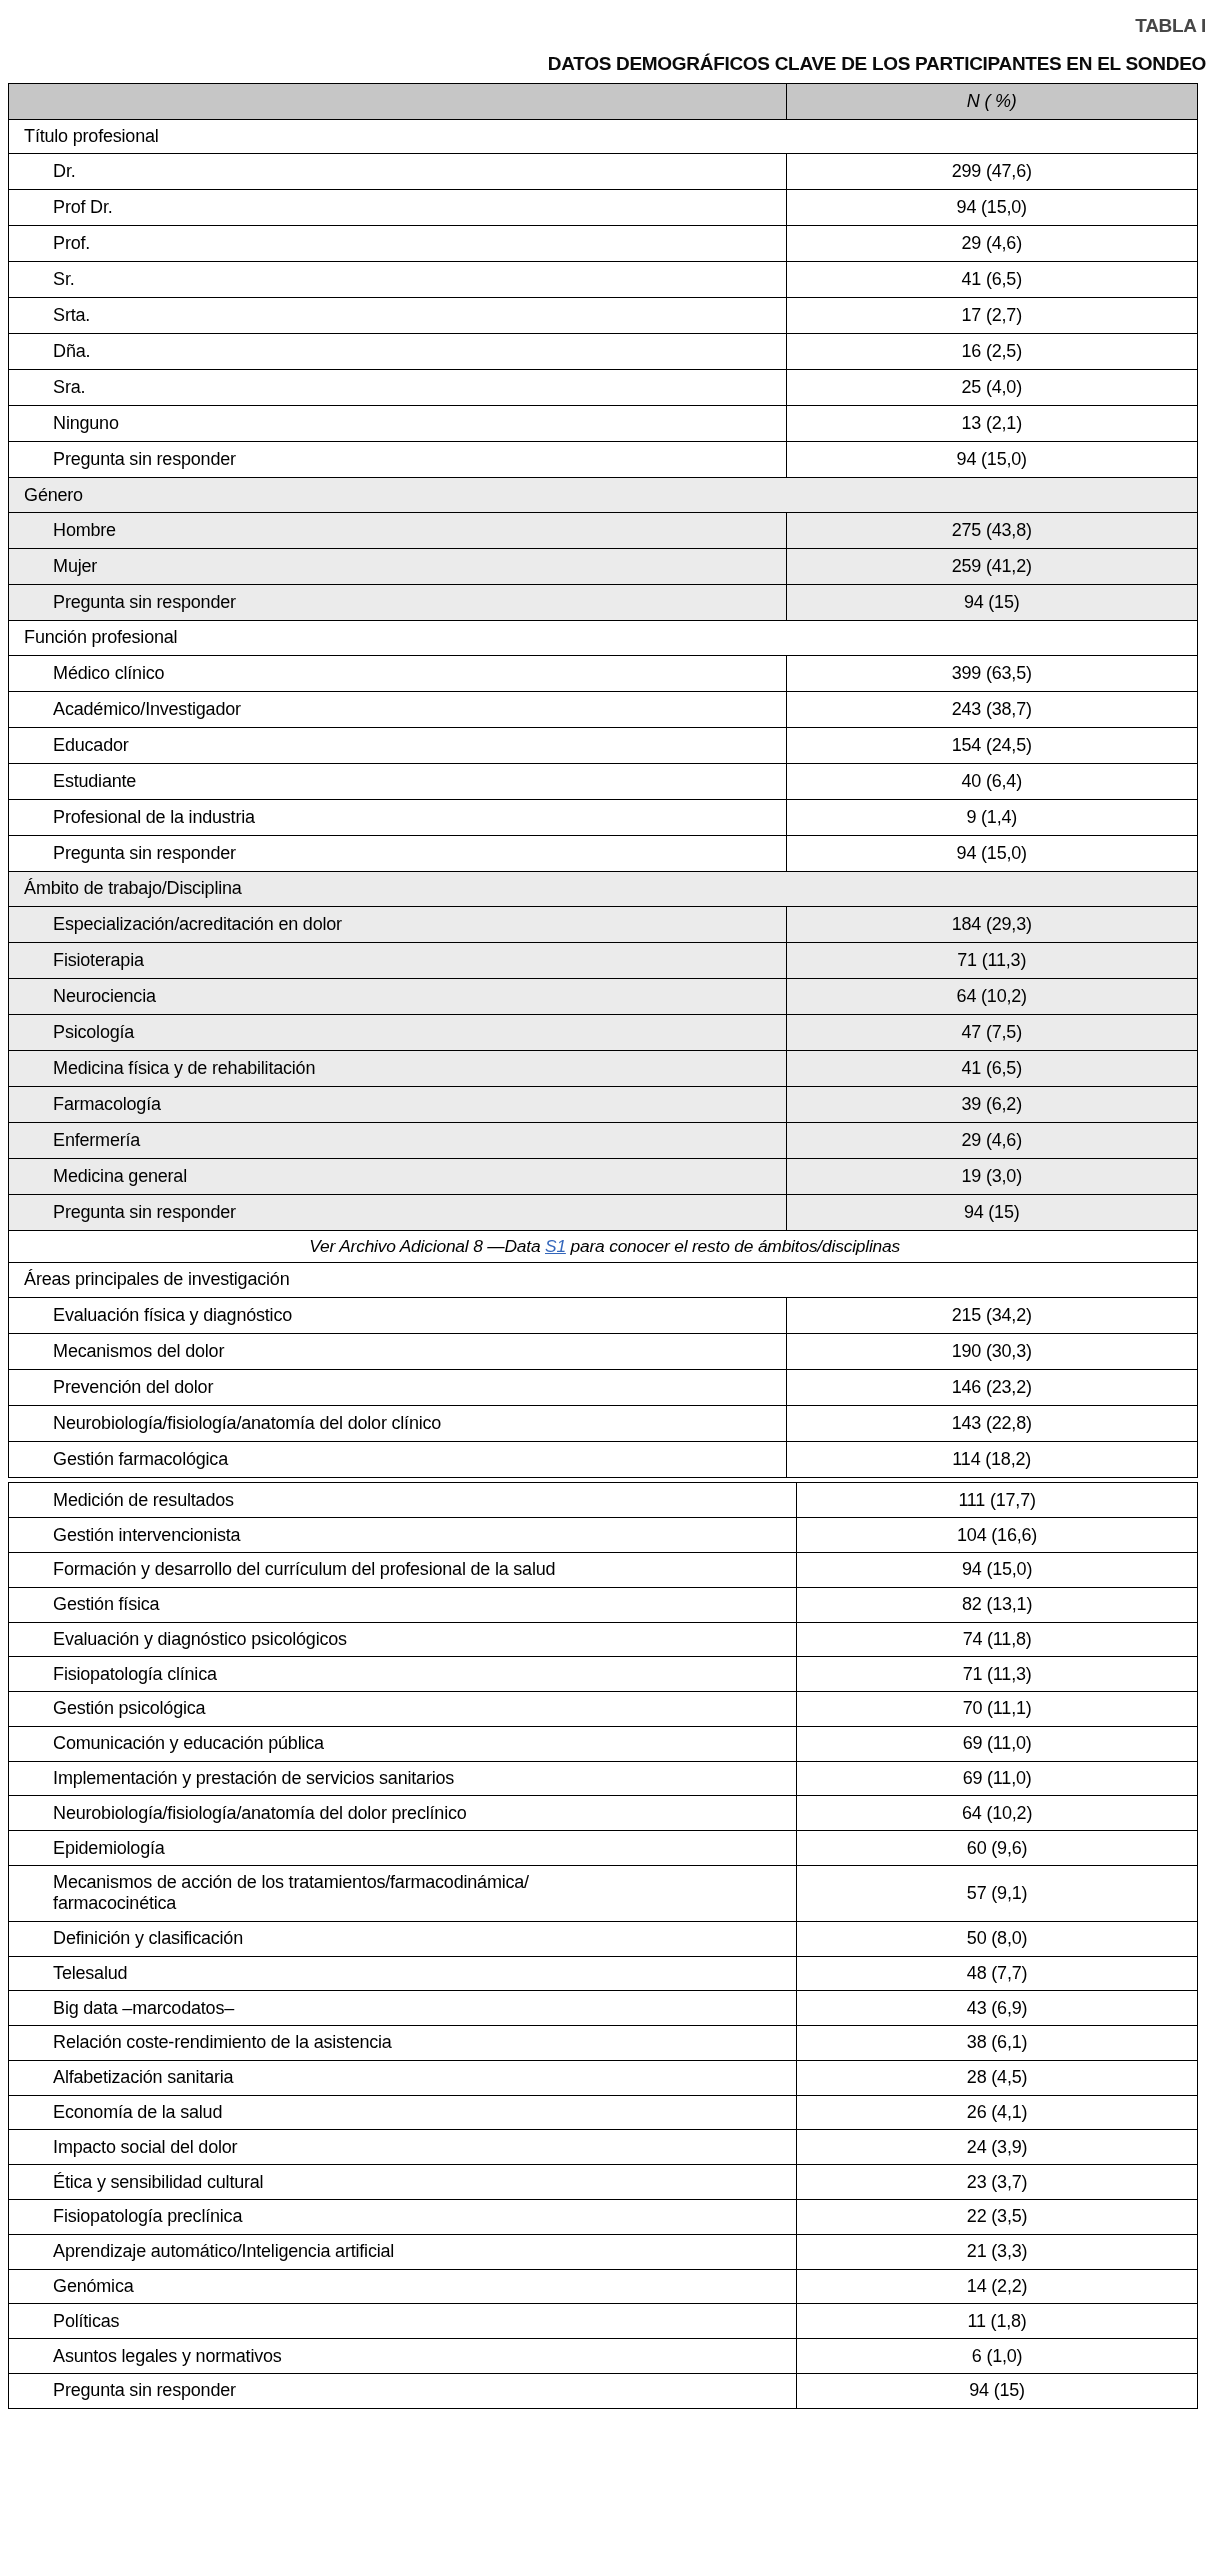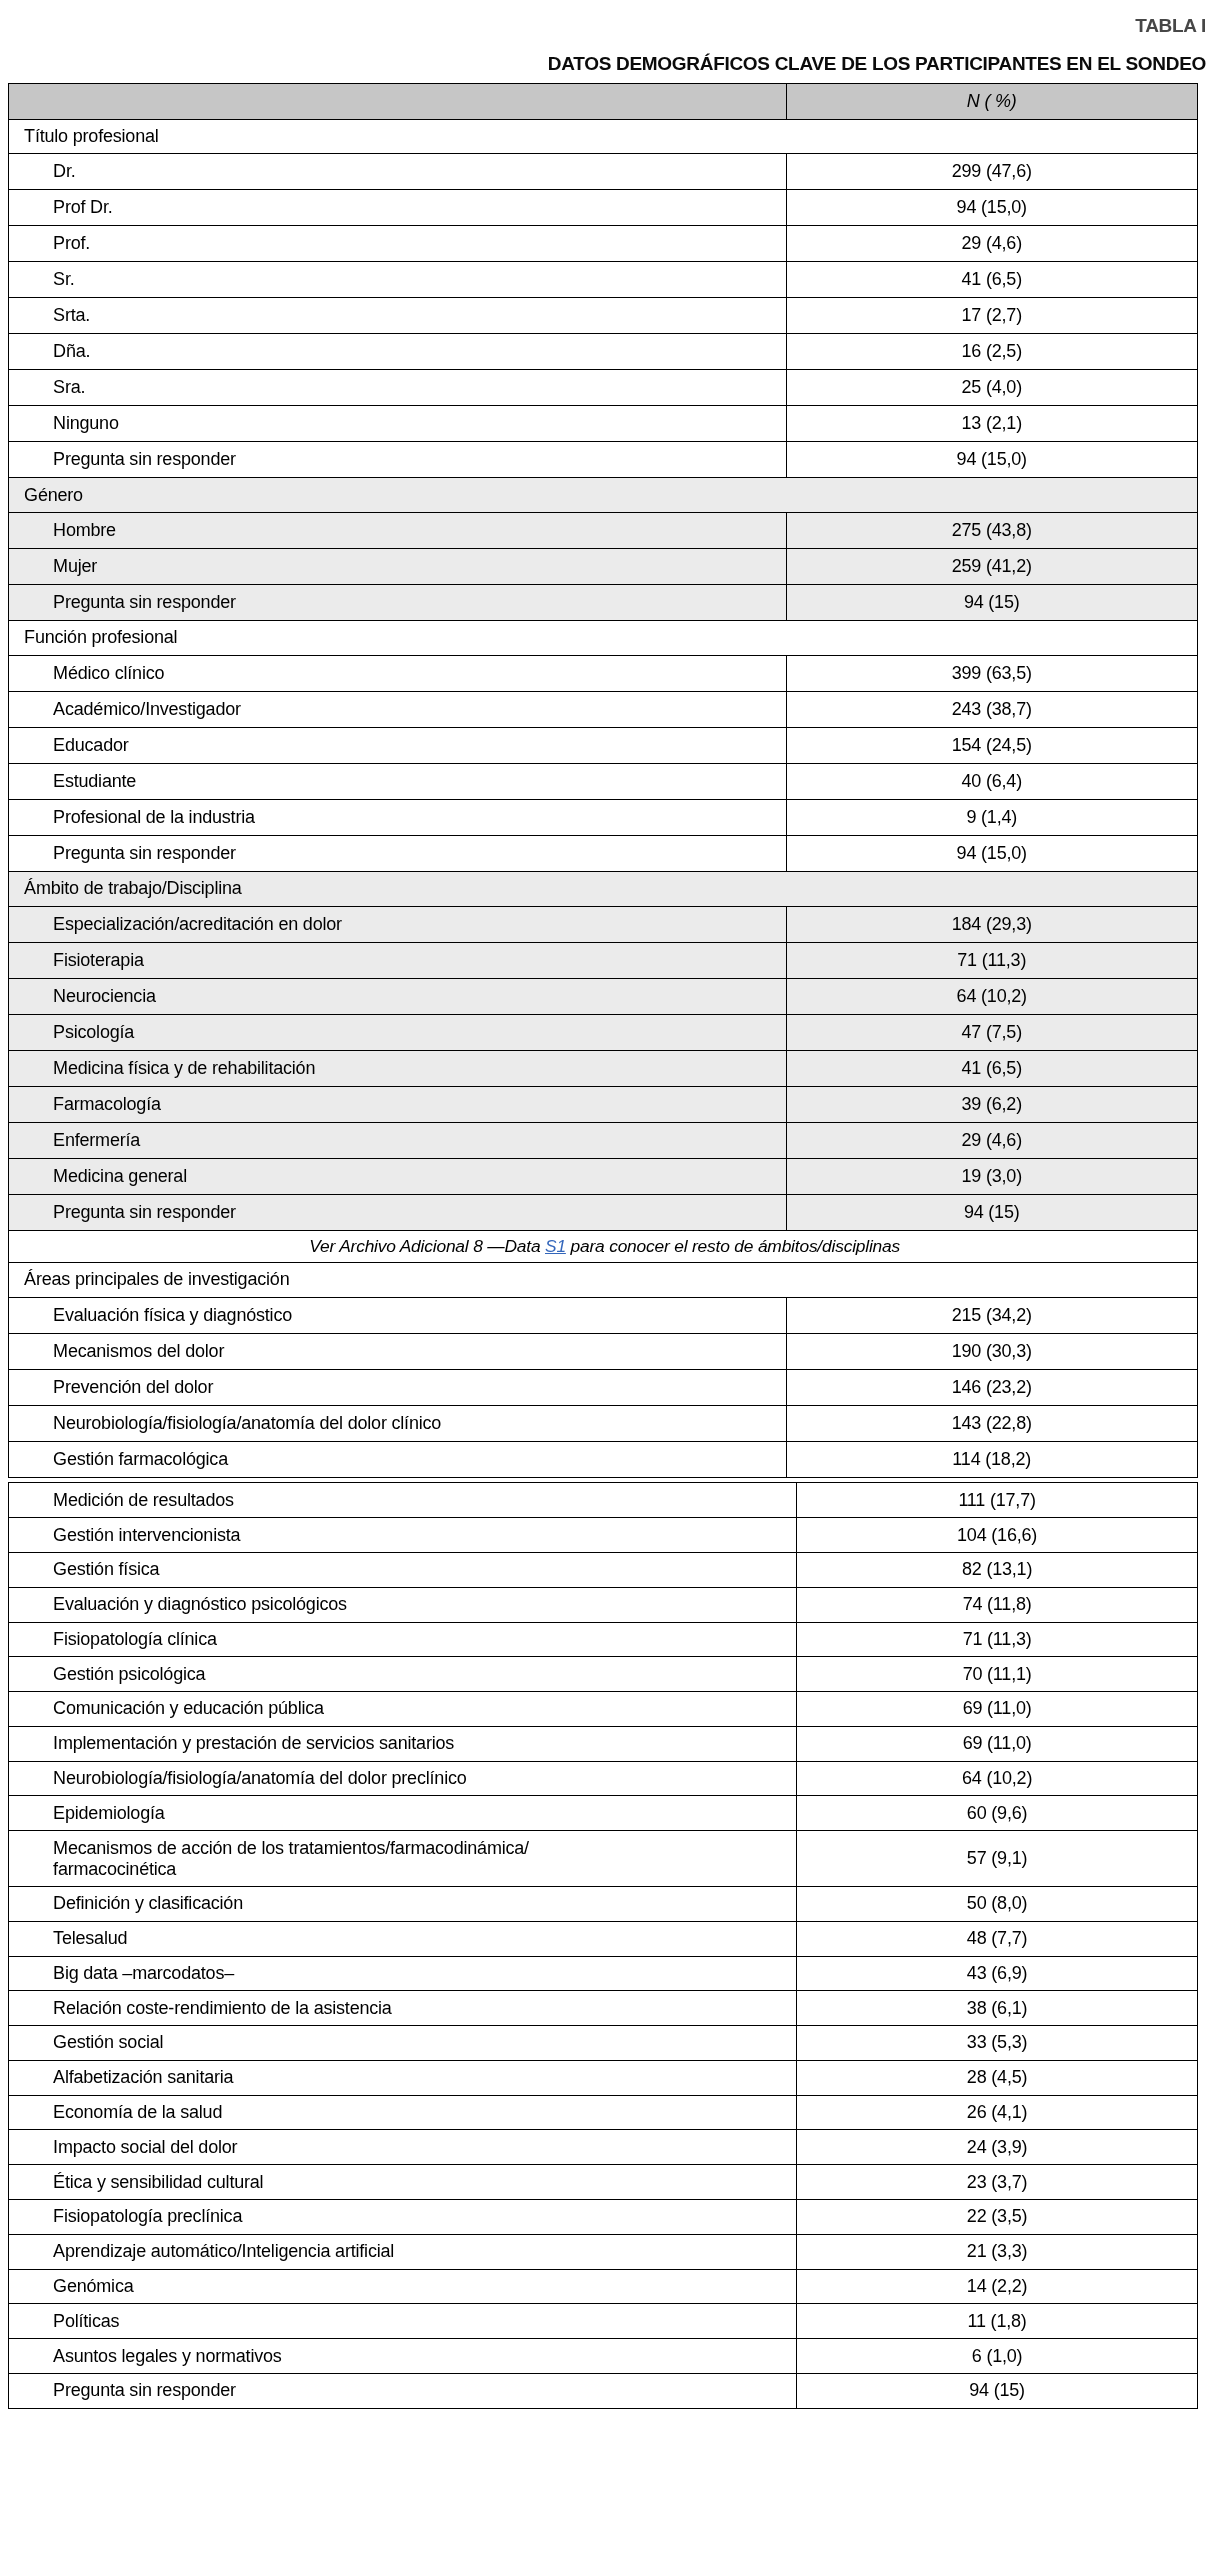--- a/index.html
+++ b/index.html
@@ -260,20 +260,24 @@
       <tbody>
           <tr>
             <td class="label-cell">Medición de resultados</td>
             <td class="value-cell">111 (17,7)</td>
           </tr>
           <tr>
             <td class="label-cell">Gestión intervencionista</td>
             <td class="value-cell">104 (16,6)</td>
           </tr>
           <tr>
+            <td class="label-cell">Formación y desarrollo del currículum del profesional de la salud</td>
+            <td class="value-cell">94 (15,0)</td>
+          </tr>
+          <tr>
             <td class="label-cell">Gestión física</td>
             <td class="value-cell">82 (13,1)</td>
           </tr>
           <tr>
             <td class="label-cell">Evaluación y diagnóstico psicológicos</td>
             <td class="value-cell">74 (11,8)</td>
           </tr>
           <tr>
             <td class="label-cell">Fisiopatología clínica</td>
             <td class="value-cell">71 (11,3)</td>
@@ -311,24 +315,20 @@
             <td class="label-cell">Telesalud</td>
             <td class="value-cell">48 (7,7)</td>
           </tr>
           <tr>
             <td class="label-cell">Big data –marcodatos–</td>
             <td class="value-cell">43 (6,9)</td>
           </tr>
           <tr>
             <td class="label-cell">Relación coste-rendimiento de la asistencia</td>
             <td class="value-cell">38 (6,1)</td>
-          </tr>
-          <tr>
-            <td class="label-cell">Gestión social</td>
-            <td class="value-cell">33 (5,3)</td>
           </tr>
           <tr>
             <td class="label-cell">Alfabetización sanitaria</td>
             <td class="value-cell">28 (4,5)</td>
           </tr>
           <tr>
             <td class="label-cell">Economía de la salud</td>
             <td class="value-cell">26 (4,1)</td>
           </tr>
           <tr>

